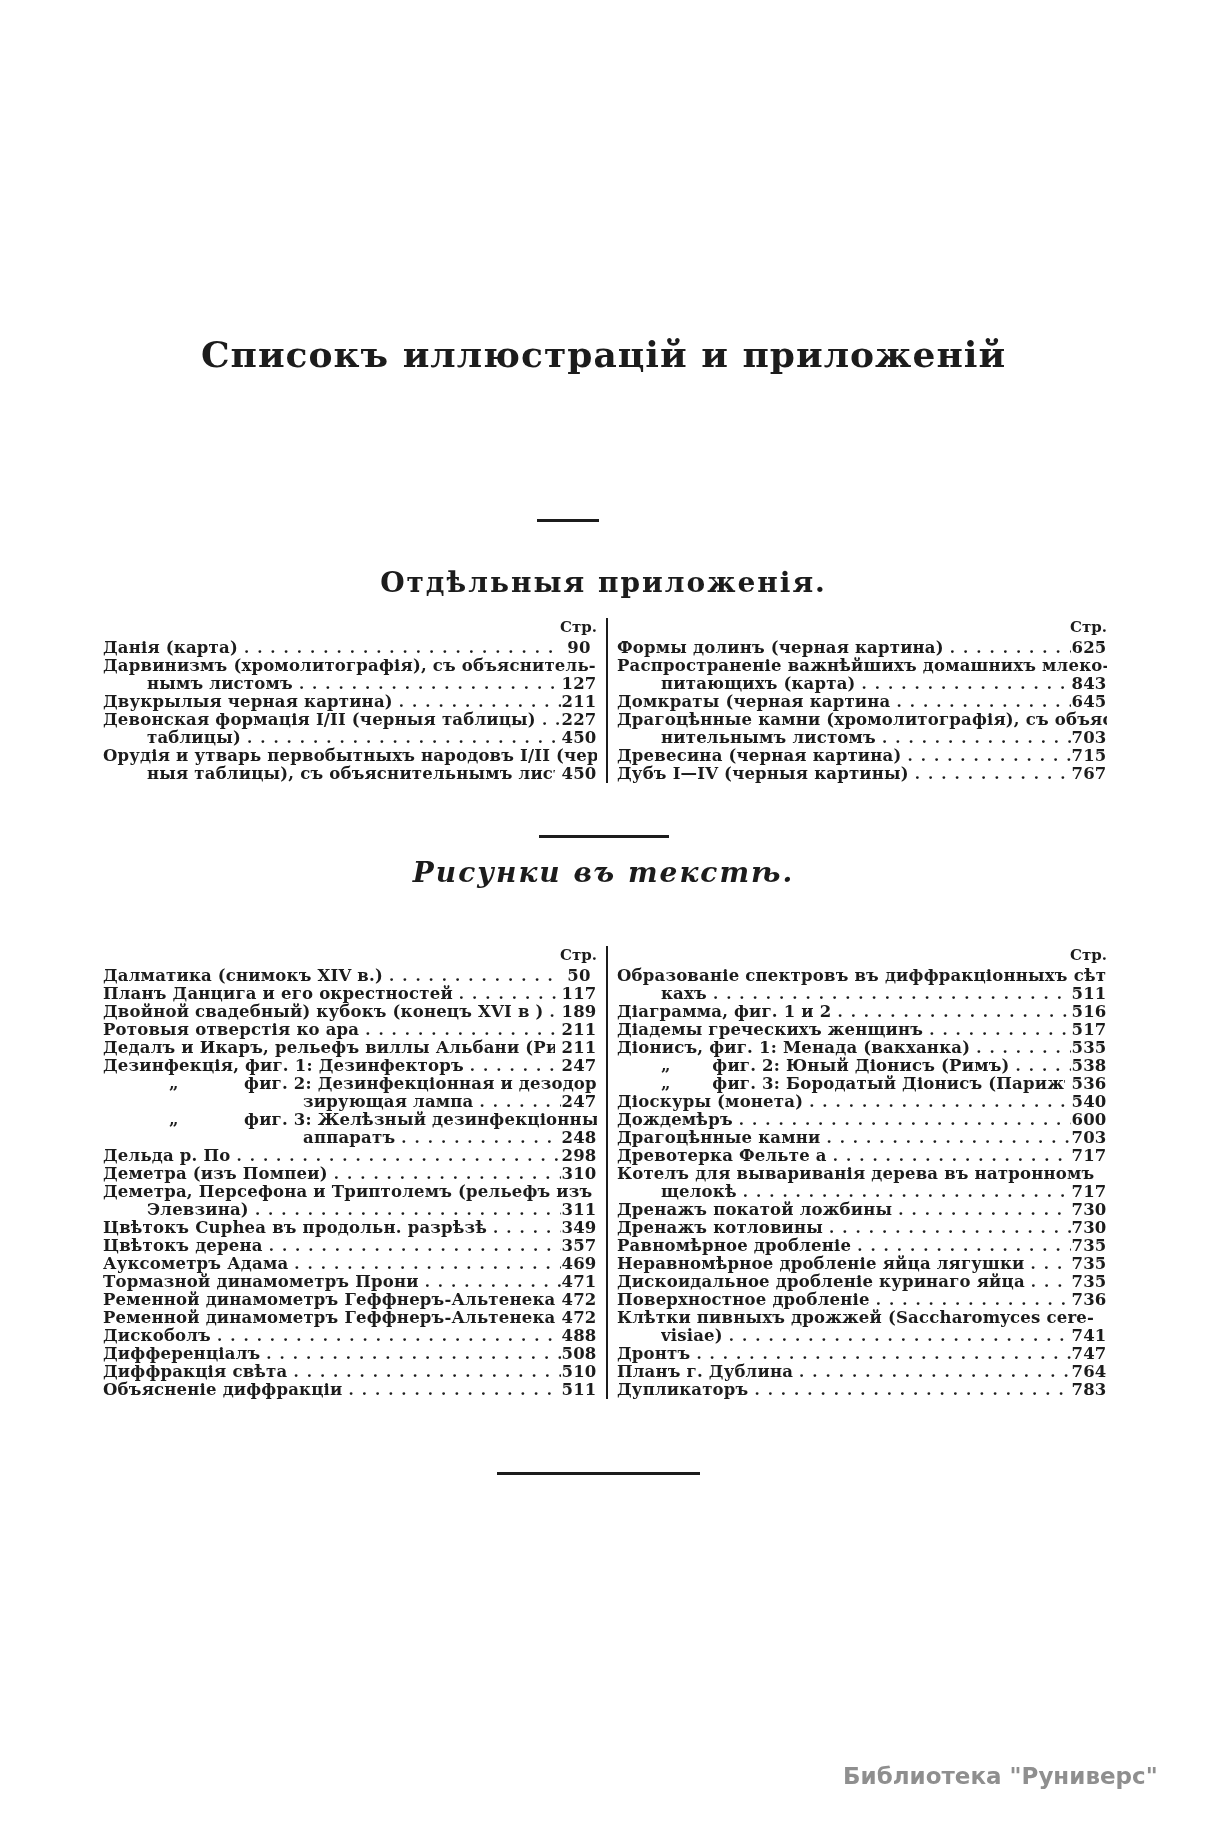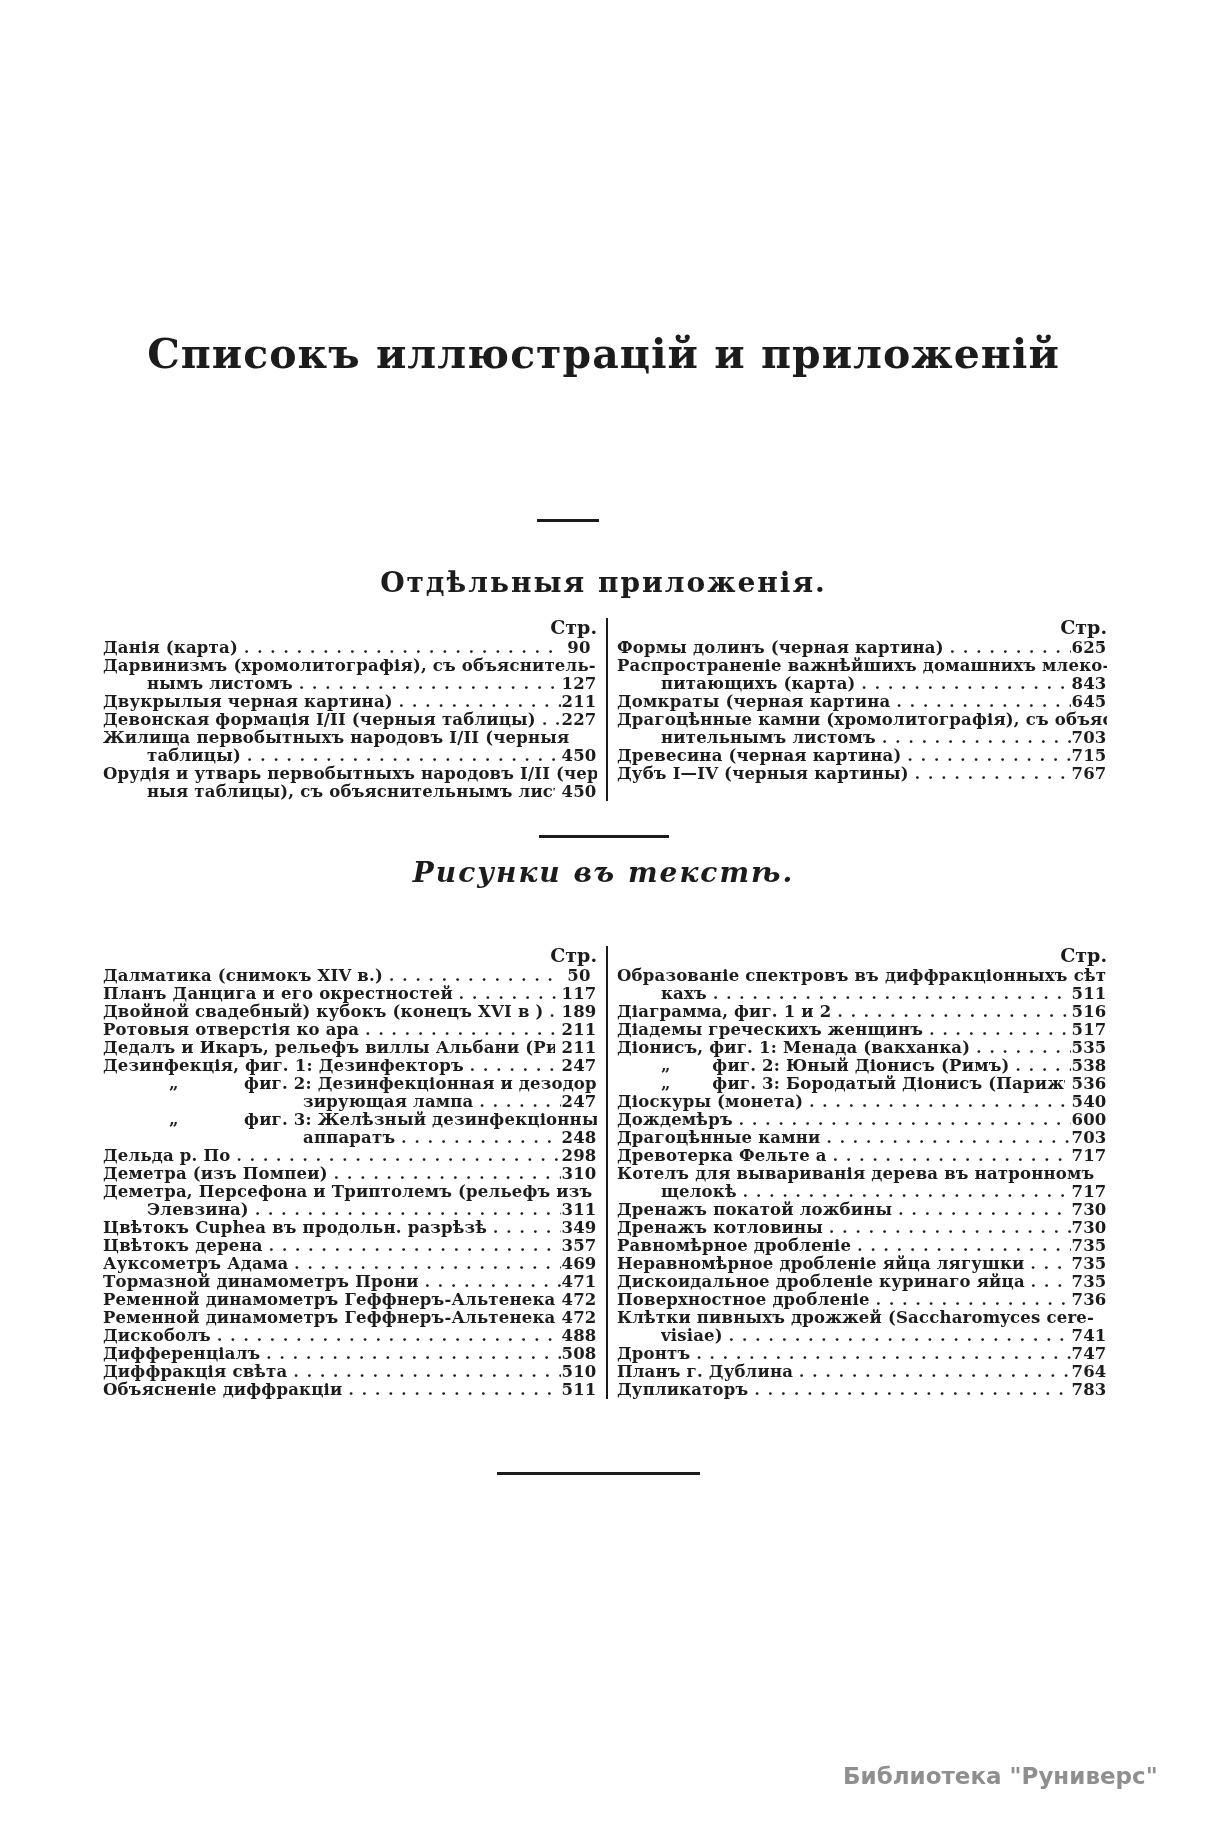--- a/index.html
+++ b/index.html
@@ -1,28 +1,28 @@
 <!DOCTYPE html>
 <html><head>
 <meta charset="utf-8">
 <style>
   html,body{margin:0;padding:0;background:#ffffff;}
   .page{position:relative;width:1207px;height:1837px;background:#ffffff;
         font-family:"DejaVu Serif",serif;color:#1c1c1c;overflow:hidden;}
   .title{position:absolute;top:325px;left:0;width:100%;text-align:center;
-         font-size:41px;font-weight:bold;line-height:59px;letter-spacing:1px;}
+         font-size:36px;font-weight:bold;line-height:59px;letter-spacing:1px;}
   .rule{position:absolute;background:#1c1c1c;}
   .sec-heading{position:absolute;left:0;width:100%;text-align:center;
                font-weight:bold;font-size:28px;letter-spacing:2px;}
   .cols{position:absolute;left:103px;width:1004px;display:flex;align-items:stretch;}
   .col{flex:none;}
   .col-left{width:494px;}
   .col-right{width:490px;}
   .vrule{width:2px;background:#1c1c1c;margin-left:9px;margin-right:9px;}
-  .str{width:100%;text-align:right;font-size:19px;font-weight:bold;
+  .str{width:100%;text-align:right;font-size:15px;font-weight:bold;
        line-height:18px;margin-bottom:3px;}
   .line{display:flex;align-items:baseline;line-height:18px;
         font-size:16.5px;font-weight:bold;letter-spacing:0.2px;}
   .line.cont{padding-left:44px;}
   .line.sub{padding-left:66px;}
   .line.deep{padding-left:200px;}
   .txt{white-space:pre;flex:0 1 auto;overflow:hidden;}
   .dots{flex:1 1 0;min-width:0;overflow:hidden;white-space:nowrap;
         letter-spacing:8px;padding-left:6px;font-size:15px;}
   .pg{flex:none;width:36px;text-align:center;white-space:nowrap;}
@@ -72,23 +72,20 @@
             </div>
           </div>
           <div class="entry">
             <div class="line">
               <span class="txt">Девонская формація I/II (черныя таблицы)</span>
               <span class="dots">............................................................</span>
               <span class="pg">227</span>
             </div>
           </div>
           <div class="entry">
-            <div class="line">
-              <span class="txt">Жилища первобытныхъ народовъ I/II (черныя</span>
-            </div>
             <div class="line cont">
               <span class="txt">таблицы)</span>
               <span class="dots">............................................................</span>
               <span class="pg">450</span>
             </div>
           </div>
           <div class="entry">
             <div class="line">
               <span class="txt">Орудія и утварь первобытныхъ народовъ I/II (чер-</span>
             </div>

